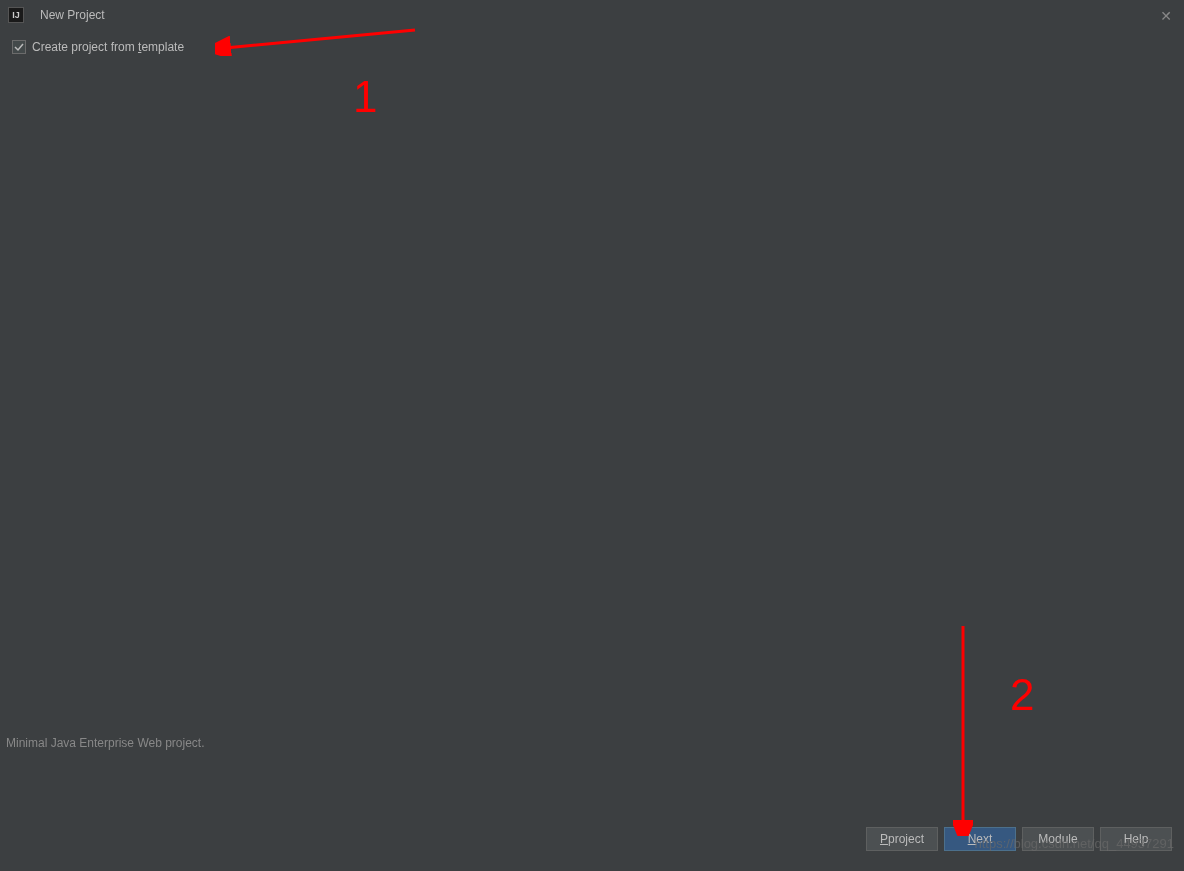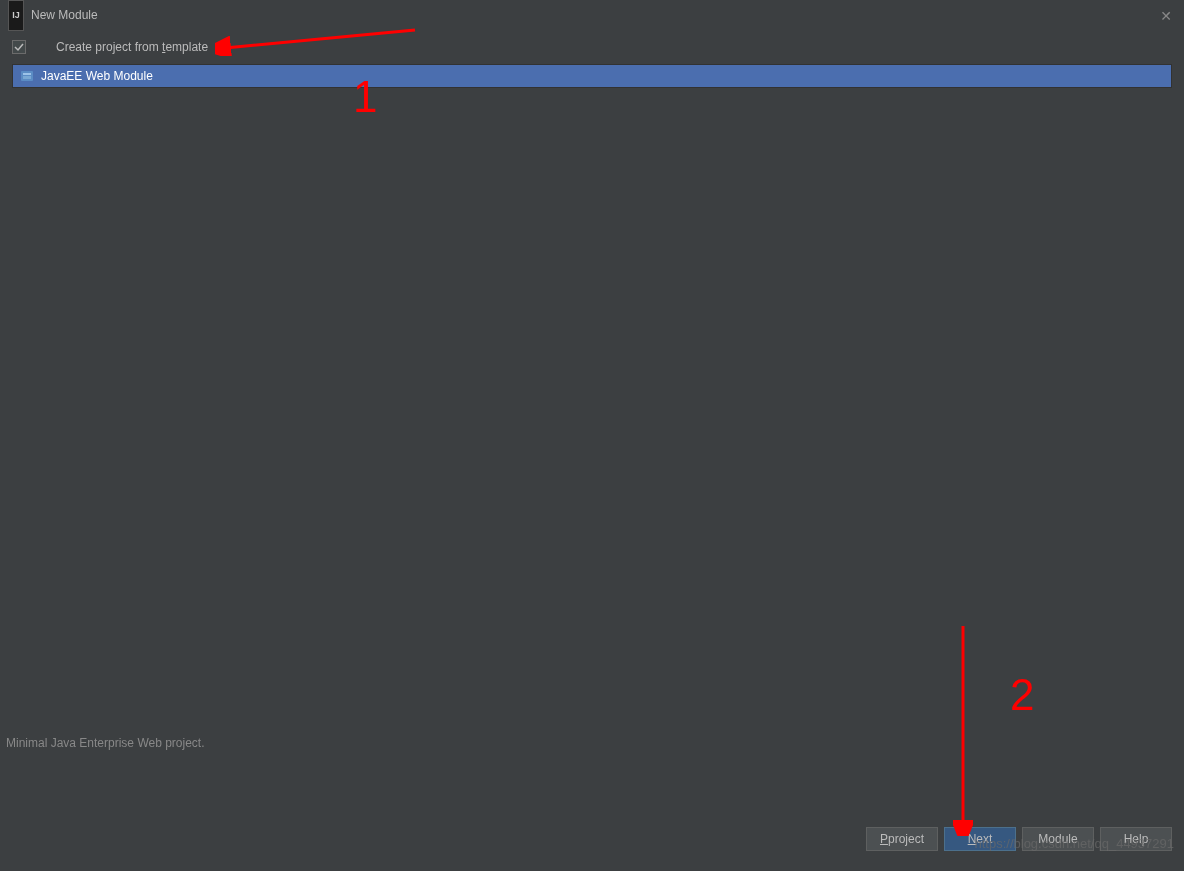--- a/index.html
+++ b/index.html
@@ -20,24 +20,24 @@
     .title-bar {
       height: 30px;
       background: #3c3f41;
       display: flex;
       align-items: center;
       padding: 0 8px;
       position: relative;
     }
     .app-icon {
       width: 16px;
-      height: 31px;
+      height: 16px;
       background: #1a1a1a;
       border: 1px solid #555;
-      margin-right: 7px;
+      margin-right: 16px;
       display: flex;
       align-items: center;
       justify-content: center;
       font-size: 9px;
       font-weight: bold;
       color: #ccc;
     }
     .title-text {
       color: #bbbbbb;
       font-size: 12px;
@@ -70,21 +70,20 @@
       justify-content: center;
       cursor: pointer;
     }
     .checkbox svg {
       width: 10px;
       height: 10px;
     }
     .checkbox-label {
       color: #bbbbbb;
       font-size: 12px;
-      margin-left: 24px;
     }
     .checkbox-label .underline {
       text-decoration: underline;
     }
     .template-list {
       border: 1px solid #323232;
       background: #3c3f41;
     }
     .template-item {
       background: #4b6eaf;
@@ -179,48 +178,36 @@
       text-align: right;
     }
   </style>
 </head>
 <body>
 
 <div class="title-bar">
   <div class="app-icon">
     <span>IJ</span>
   </div>
-  <span class="title-text">New Module</span>
+  <span class="title-text">New Project</span>
   <span class="close-btn">✕</span>
 </div>
 
 <div class="content">
   <div class="checkbox-row">
     <div class="checkbox">
       <svg viewBox="0 0 10 10">
         <path d="M1 5 L4 8 L9 2" stroke="#bbbbbb" stroke-width="1.5" fill="none"></path>
       </svg>
     </div>
     <span class="checkbox-label">
       <span>Create project from </span><span class="underline">t</span><span>emplate</span>
     </span>
   </div>
 
-  <div class="template-list">
-    <div class="template-item">
-      <span class="template-icon">
-        <svg width="16" height="16" viewBox="0 0 16 16">
-          <rect x="2" y="3" width="12" height="10" fill="#5b8cc4" rx="1"></rect>
-          <rect x="4" y="5" width="8" height="2" fill="#9cc2e8"></rect>
-          <rect x="4" y="8" width="8" height="3" fill="#7aa8d4"></rect>
-        </svg>
-      </span>
-      <span>JavaEE Web Module</span>
-    </div>
-  </div>
 </div>
 
 <div class="description">Minimal Java Enterprise Web project.</div>
 
 <div class="button-bar">
   <div class="btn">
     <span class="underline">P</span>
       <span>project</span>
   </div>
   <div class="btn primary">

